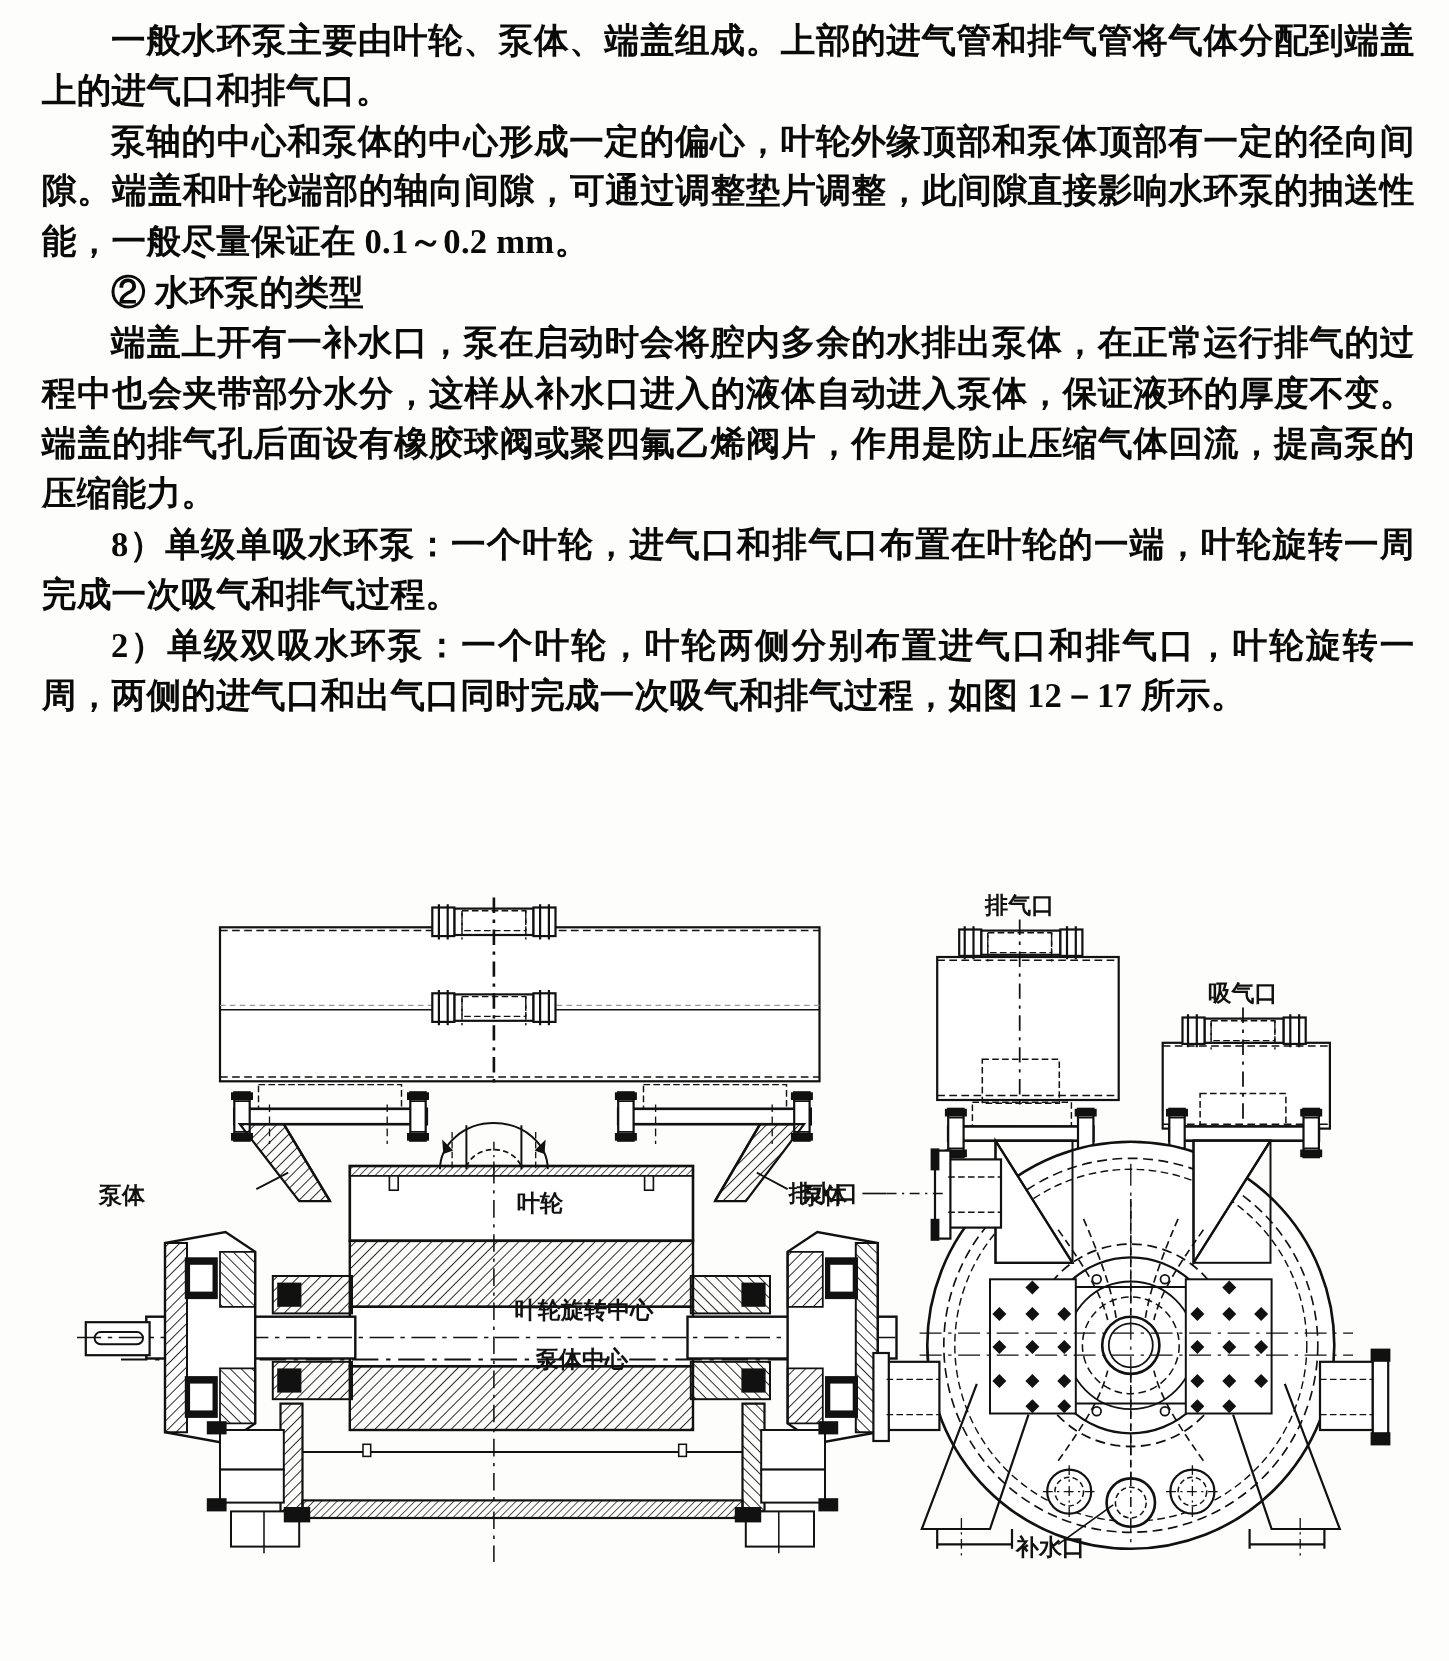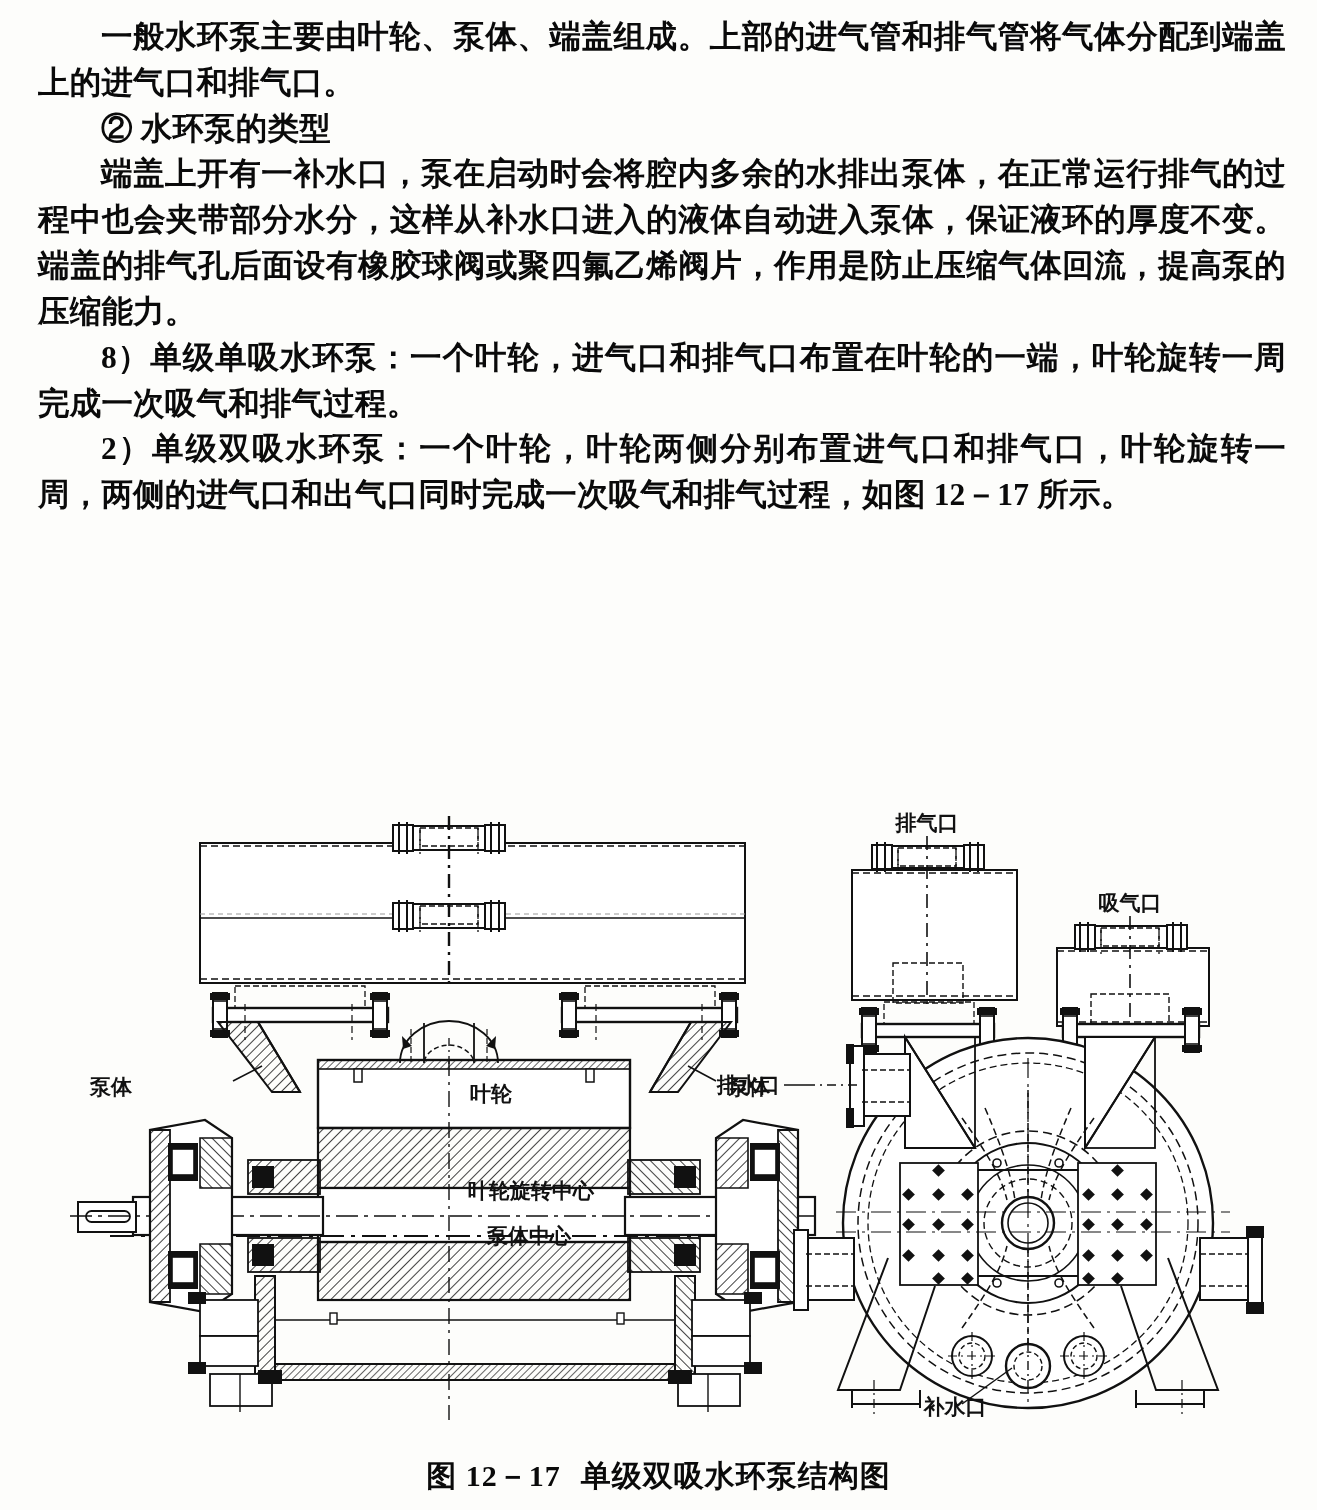--- a/index.html
+++ b/index.html
@@ -69,20 +69,21 @@
     fill: #111;
   }
 </style>
 </head>
 <body>
 
 <div class="page">
 
   <div class="text-block">
     <p class="para">一般水环泵主要由叶轮、泵体、端盖组成。上部的进气管和排气管将气体分配到端盖上的进气口和排气口。</p>
+    <p class="para">泵轴的中心和泵体的中心形成一定的偏心，叶轮外缘顶部和泵体顶部有一定的径向间隙。端盖和叶轮端部的轴向间隙，可通过调整垫片调整，此间隙直接影响水环泵的抽送性能，一般尽量保证在 0.1～0.2 mm。</p>
     <p class="para">② 水环泵的类型</p>
     <p class="para">端盖上开有一补水口，泵在启动时会将腔内多余的水排出泵体，在正常运行排气的过程中也会夹带部分水分，这样从补水口进入的液体自动进入泵体，保证液环的厚度不变。端盖的排气孔后面设有橡胶球阀或聚四氟乙烯阀片，作用是防止压缩气体回流，提高泵的压缩能力。</p>
     <p class="para">8）单级单吸水环泵：一个叶轮，进气口和排气口布置在叶轮的一端，叶轮旋转一周完成一次吸气和排气过程。</p>
     <p class="para">2）单级双吸水环泵：一个叶轮，叶轮两侧分别布置进气口和排气口，叶轮旋转一周，两侧的进气口和出气口同时完成一次吸气和排气过程，如图 12－17 所示。</p>
   </div>
 
   <div class="figure-wrap">
 
     <svg class="figure-svg" width="1317" height="660" viewBox="0 0 1317 660">
       <defs>
@@ -481,18 +482,15 @@
 
         <line x1="806" y1="277" x2="784" y2="277" stroke="#111" stroke-width="1.5"></line>
 
         <text class="dlabel" x="927" y="22" text-anchor="middle">排气口</text>
         <text class="dlabel" x="1130" y="102" text-anchor="middle">吸气口</text>
         <text class="dlabel" x="780" y="284" text-anchor="end">排水口</text>
         <text class="dlabel" x="955" y="606" text-anchor="middle">补水口</text>
       </g>
     </svg>
 
-    <div class="caption">
-      <span>图 12－17</span><span class="cap-gap"></span><span>单级双吸水环泵结构图</span>
-    </div>
   </div>
 
 </div>
 
 </body></html>

